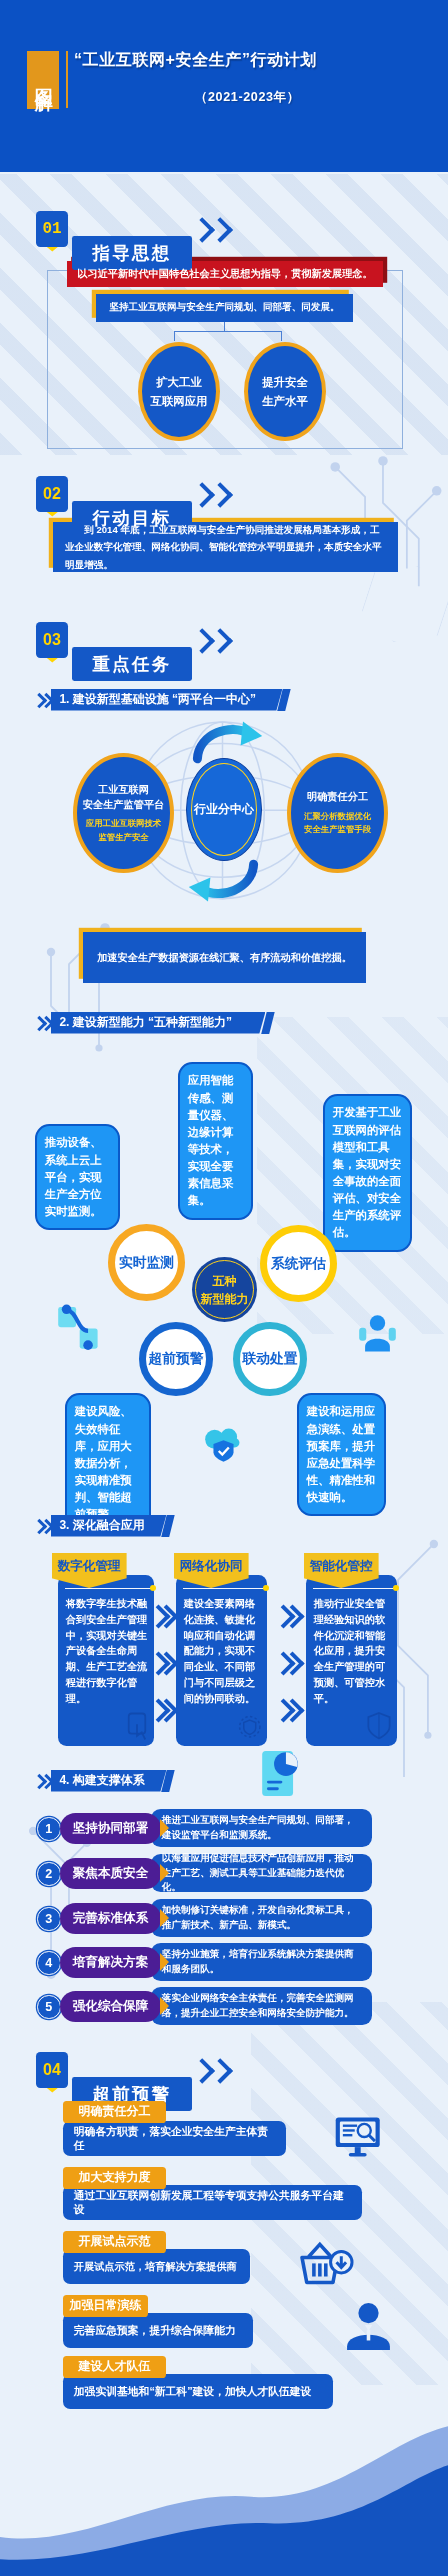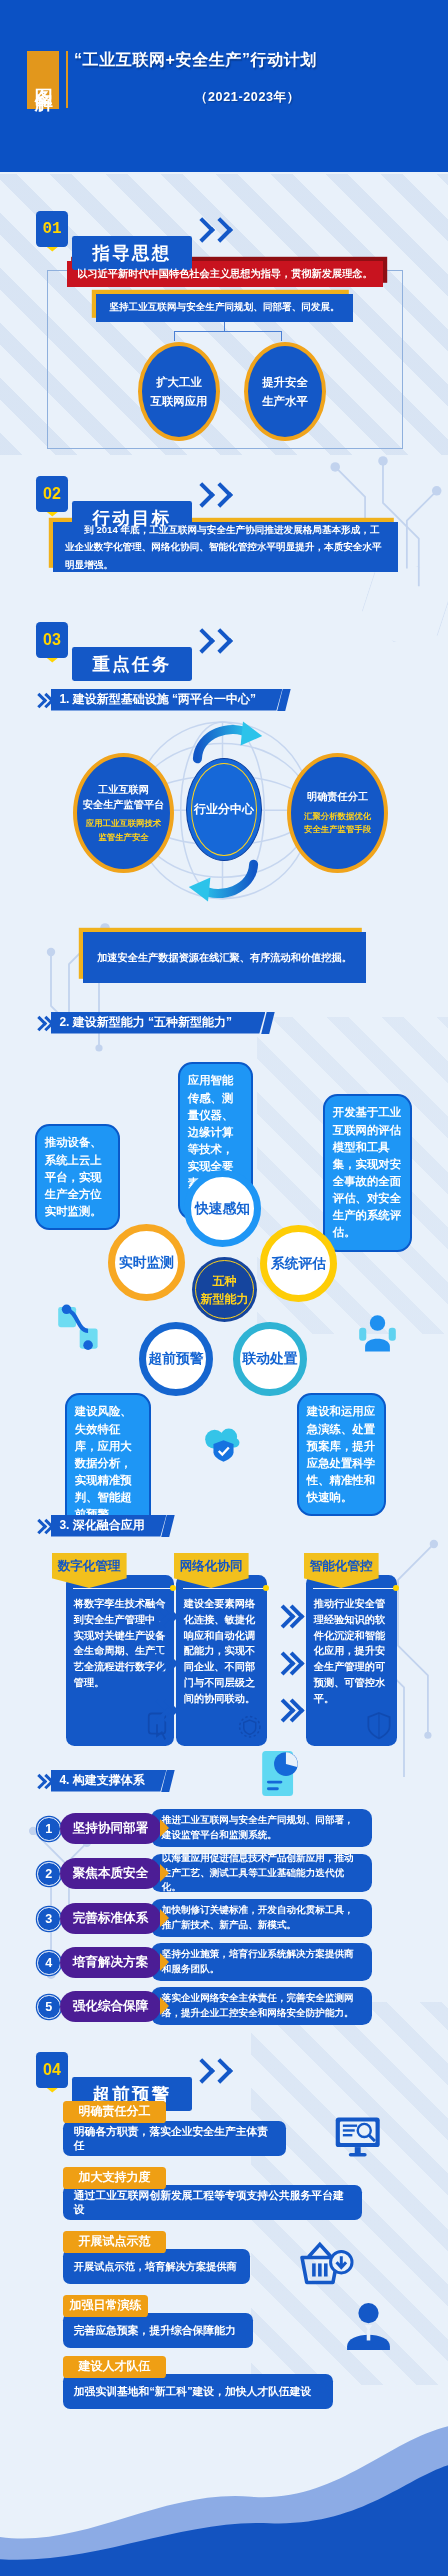--- a/index.html
+++ b/index.html
@@ -239,21 +239,20 @@
 
   <span class="schev" style="left:34px;top:1018px;"></span>
   <span class="schev" style="left:41px;top:1018px;"></span>
   <div class="sub-banner" style="left:51px;top:1012px;width:206px;">2. 建设新型能力 “五种新型能力”</div>
   <div class="sub-notch" style="left:264px;top:1012px;"></div>
 
   <div class="bubble" style="left:178px;top:1062px;width:75px;">应用智能传感、测量仪器、边缘计算等技术，实现全要素信息采集。</div>
   <div class="bubble" style="left:35px;top:1124px;width:85px;">推动设备、系统上云上平台，实现生产全方位实时监测。</div>
   <div class="bubble" style="left:323px;top:1094px;width:89px;">开发基于工业互联网的评估模型和工具集，实现对安全事故的全面评估、对安全生产的系统评估。</div>
 
-  <div class="ring" style="left:184px;top:1170px;width:63px;height:63px;border:7.8px solid #1e96f5;">快速感知</div>
   <div class="ring" style="left:108px;top:1224px;width:63px;height:63px;border:7.8px solid #f7a823;">实时监测</div>
   <div class="ring" style="left:260px;top:1225px;width:63px;height:63px;border:7.8px solid #fecd06;">系统评估</div>
   <div class="ring" style="left:139px;top:1322px;width:60px;height:60px;border:7.8px solid #1565cf;">超前预警</div>
   <div class="ring" style="left:233px;top:1322px;width:60px;height:60px;border:7.8px solid #2fb3d4;">联动处置</div>
   <div class="abs" style="left:192px;top:1257px;width:65px;height:65px;border-radius:50%;background:#15459e;display:flex;align-items:center;justify-content:center;">
     <div class="abs" style="inset:3px;border:0.9px solid #ffd21c;border-radius:50%;"></div>
     <span class="pre" style="color:#ffd21c;font-weight:bold;font-size:12px;text-align:center;line-height:1.5;">五种
 新型能力</span>
   </div>
 
@@ -280,21 +279,21 @@
 
   <div class="bubble" style="left:65px;top:1393px;width:86px;">建设风险、失效特征库，应用大数据分析，实现精准预判、智能超前预警。</div>
   <div class="bubble" style="left:297px;top:1393px;width:89px;">建设和运用应急演练、处置预案库，提升应急处置科学性、精准性和快速响。</div>
 
   <span class="schev" style="left:34px;top:1521px;"></span>
   <span class="schev" style="left:41px;top:1521px;"></span>
   <div class="sub-banner" style="left:51px;top:1515px;width:107px;">3. 深化融合应用</div>
   <div class="sub-notch" style="left:164px;top:1515px;"></div>
 
   <div class="abs" style="left:54px;top:1553px;width:91px;height:197px;">
-    <div class="card-body" style="left:12px;top:21.5px;width:108px;height:171px;">
+    <div class="card-body" style="left:4px;top:21.5px;width:96px;height:171px;">
       <div class="card-line"></div>
       <div class="card-txt">将数字孪生技术融合到安全生产管理中，实现对关键生产设备全生命周期、生产工艺全流程进行数字化管理。</div>
       <svg class="abs" style="right:3.6px;bottom:4.8px;opacity:.55;" width="26" height="29" viewBox="0 0 44 48">
         <rect x="8" y="2" width="28" height="34" rx="5" stroke="#0d3f9e" stroke-width="3" fill="none"></rect>
         <path d="M22,20 L22,40 L30,34 L36,46" stroke="#0d3f9e" stroke-width="3" fill="none"></path>
       </svg>
     </div>
     <div class="ribbon" style="left:-2.4px;top:0;width:75px;height:35px;">数字化管理</div>
   </div>
   <div class="abs" style="left:176px;top:1553px;width:91px;height:197px;">

